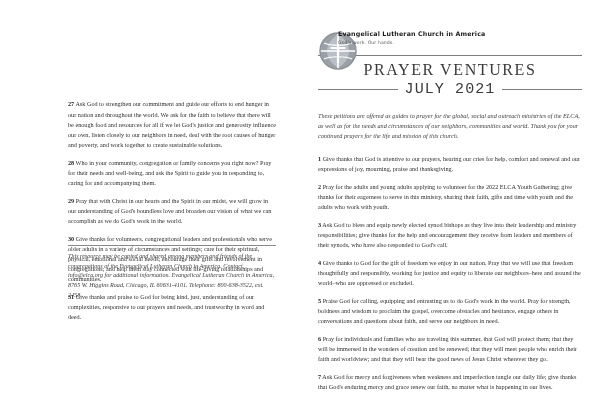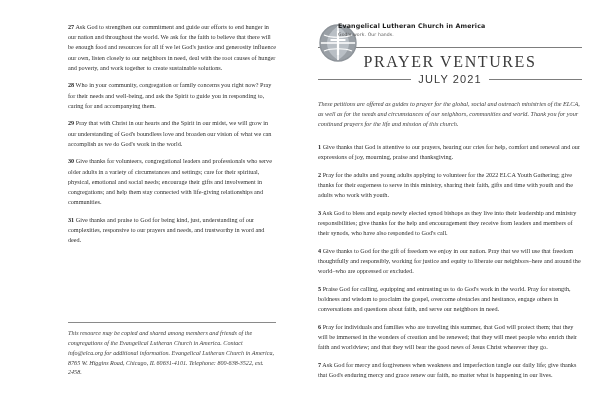--- a/index.html
+++ b/index.html
@@ -13,20 +13,21 @@
     font-family: "Liberation Serif", serif;
     color: #2b2b2b;
     overflow: hidden;
   }
   .page {
     position: relative;
     width: 600px;
     height: 400px;
     box-sizing: border-box;
     display: flex;
+    align-items: center;
   }
 
   
   .col-left {
     position: relative;
     width: 300px;
     box-sizing: border-box;
     padding: 22px 24px 0 68px;
   }
   .col-right {
@@ -86,22 +87,22 @@
     align-items: center;
     gap: 7px;
     margin-bottom: 0;
   }
   .subtitle-row .bar {
     flex: 1 1 auto;
     border-top: 1px solid #7d7d7d;
     height: 0;
   }
   .doc-subtitle {
-    font-family: Liberation Sans, sans-serif;
-    font-size: 11px;
+    font-family: Liberation Mono, monospace;
+    font-size: 15px;
     letter-spacing: 1.1px;
     color: #3a3a3a;
     white-space: nowrap;
     line-height: 1;
   }
 
   
   .intro {
     font-style: italic;
     font-size: 6.2px;

